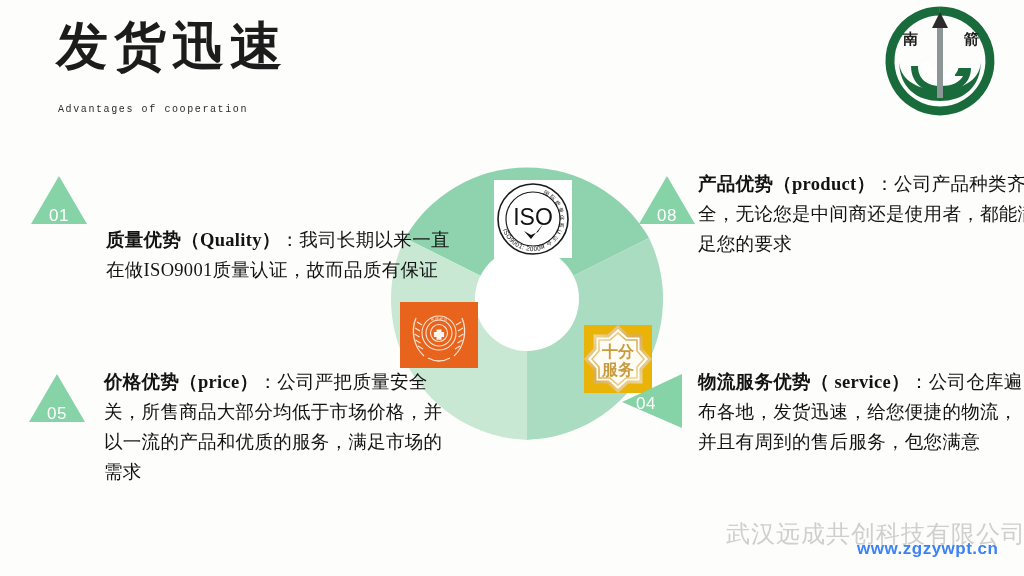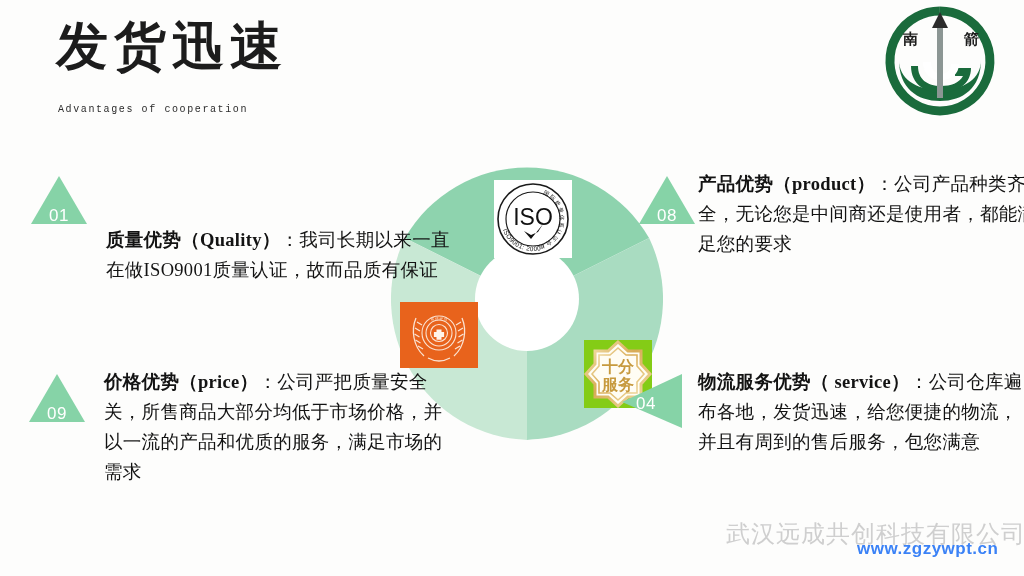--- a/index.html
+++ b/index.html
@@ -106,24 +106,24 @@
   }
   .badge-seal {
     left: 400px;
     top: 302px;
     width: 78px;
     height: 66px;
     background: #e8631c;
   }
   .badge-service {
     left: 584px;
-    top: 340px;
+    top: 325px;
     width: 68px;
     height: 68px;
-    background: #84cc16;
+    background: #eab308;
   }
 
   
   .feature { position: absolute; }
   .tri {
     position: absolute;
     width: 58px;
     height: 52px;
   }
   .tri svg { display: block; }
@@ -326,21 +326,21 @@
     <div class="ftext">
       <b>产品优势（product）</b><span>：</span><span>公司产品种类齐全，无论您是中间商还是使用者，都能满足您的要求</span>
     </div>
   </div>
 
   <div class="feature" id="f3">
     <div class="tri">
       <svg width="58" height="52" viewBox="0 0 58 52" aria-hidden="true">
         <polygon points="29,2 57,50 1,50" fill="#86d3a7"></polygon>
       </svg>
-      <span class="num">09</span>
+      <span class="num">05</span>
     </div>
     <div class="ftext">
       <b>价格优势（price）</b><span>：</span><span>公司严把质量安全关，所售商品大部分均低于市场价格，并以一流的产品和优质的服务，满足市场的需求</span>
     </div>
   </div>
 
   <div class="feature" id="f4">
     <div class="tri flip">
       <svg width="68" height="58" viewBox="0 0 68 58" aria-hidden="true">
         <polygon points="2,30 62,2 62,56" fill="#86d3a7"></polygon>

